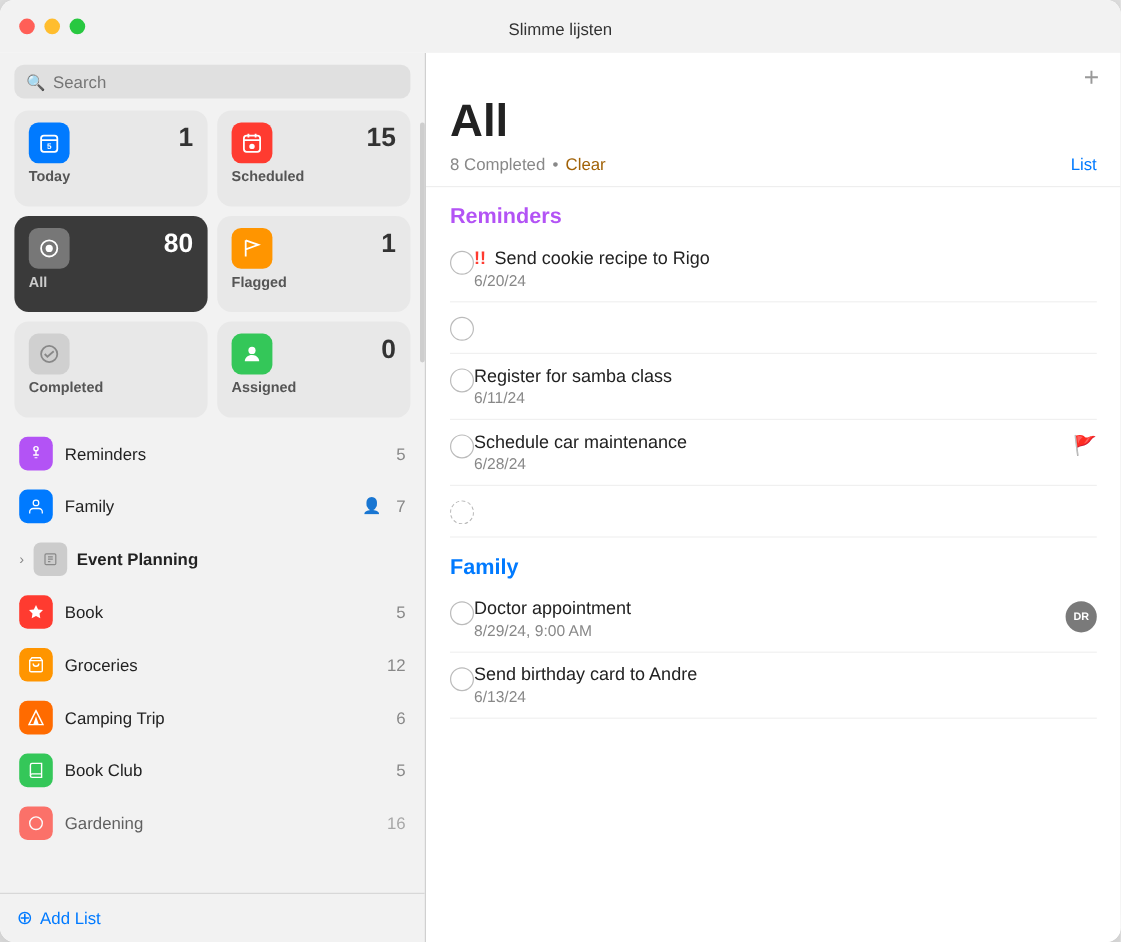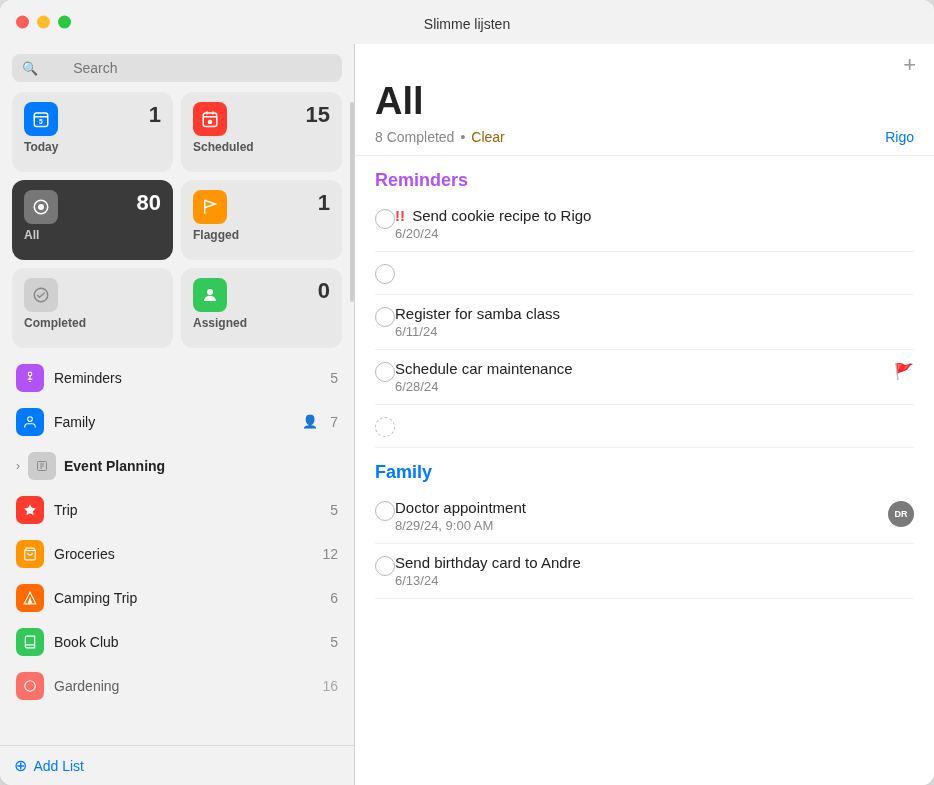--- a/index.html
+++ b/index.html
@@ -75,21 +75,20 @@
       color: #888;
       font-size: 13px;
     }
     .search-input {
       border: none;
       background: transparent;
       font-size: 14px;
       color: #a21caf;
       outline: none;
       flex: 1;
-      margin-left: 29px;
     }
     .smart-lists-grid {
       display: grid;
       grid-template-columns: 1fr 1fr;
       gap: 8px;
       padding: 0 12px 8px;
     }
     .smart-card {
       background: #e8e8e8;
       border-radius: 12px;
@@ -473,21 +472,21 @@
           </div>
           <span class="list-name bold">Event Planning</span>
         </div>
 
         <div class="list-item">
           <div class="list-icon" style="background:#ff3b30;">
             <svg width="14" height="14" viewBox="0 0 24 24" fill="white">
               <polygon points="12,2 15.09,8.26 22,9.27 17,14.14 18.18,21.02 12,17.77 5.82,21.02 7,14.14 2,9.27 8.91,8.26" fill="white"></polygon>
             </svg>
           </div>
-          <span class="list-name">Trip</span>
+          <span class="list-name">Book</span>
           <span class="list-count">5</span>
         </div>
 
         <div class="list-item">
           <div class="list-icon" style="background:#ff9500;">
             <svg width="14" height="14" viewBox="0 0 24 24" fill="white">
               <path d="M6 2L3 6v14a2 2 0 002 2h14a2 2 0 002-2V6l-3-4z" fill="none" stroke="white" stroke-width="2"></path>
               <line x1="3" y1="6" x2="21" y2="6" stroke="white" stroke-width="2"></line>
               <path d="M16 10a4 4 0 01-8 0" fill="none" stroke="white" stroke-width="2"></path>
             </svg>
@@ -539,21 +538,21 @@
       <div class="main-header">
         <span class="add-btn">+</span>
       </div>
 
       <div class="main-title">All</div>
 
       <div class="completed-bar">
         <span>8 Completed</span>
         <span>•</span>
         <a class="clear-link">Clear</a>
-        <span class="show-link">Rigo</span>
+        <span class="show-link">List</span>
       </div>
 
       <div class="task-list">
 
         <div class="section-heading" style="color:#b353f5;">Reminders</div>
 
         <div class="task-row">
           <div class="task-circle"></div>
           <div class="task-info">
             <div class="task-name">

